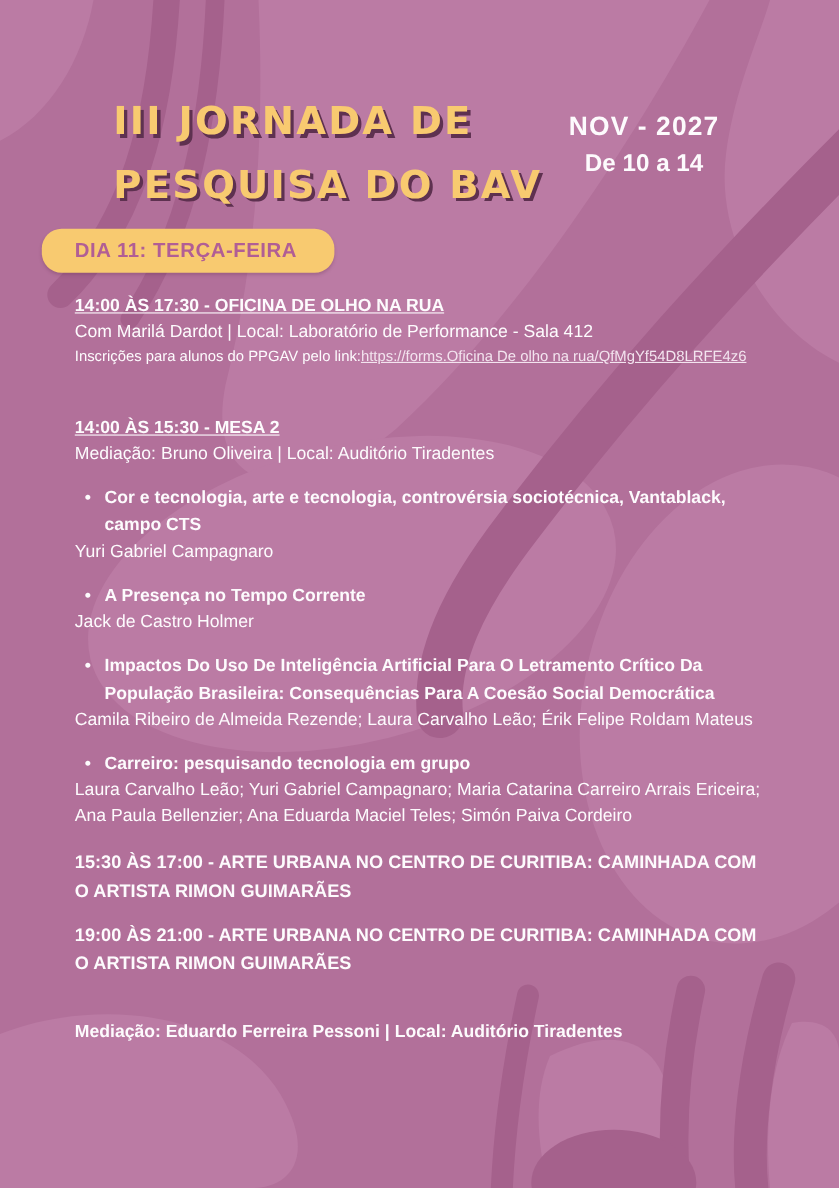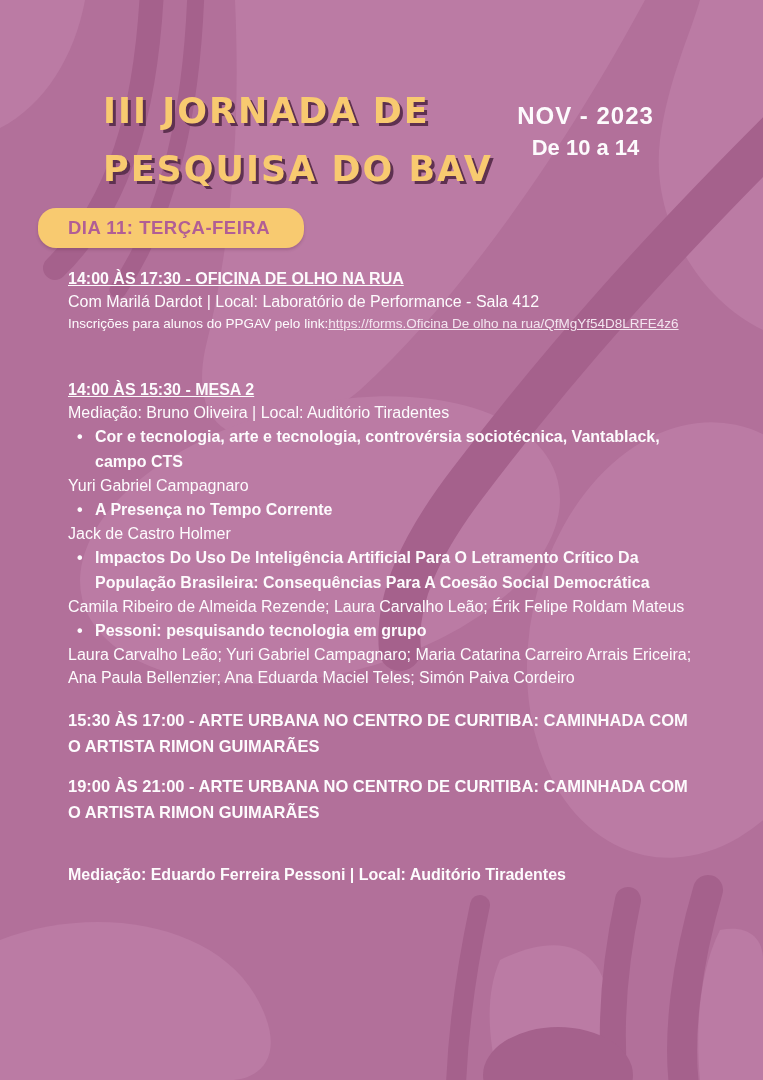--- a/index.html
+++ b/index.html
@@ -42,21 +42,21 @@
     color:#b15e95;font-weight:bold;font-size:18.5px;letter-spacing:0.5px;white-space:nowrap;
   }
 
   
   .content{left:68px;top:267px;width:628px;}
   .b16{font-weight:bold;font-size:16px;line-height:23px;text-decoration:underline;}
   .r16{font-size:16px;line-height:23px;}
   .s13{font-size:13.5px;line-height:22px;}
   .mt26{margin-top:43px;}
   .mt18{margin-top:18px;}
-  .mt16{}
+  .mt16{margin-top:16px;}
   .mt14{margin-top:14px;}
   .mt20{margin-top:38px;font-weight:bold;}
   .talk-title{
     position:relative;
     padding-left:27px;
     font-weight:bold;font-size:16px;line-height:25px;
   }
   .talk-title::before{
     content:"•";
     position:absolute;left:9px;top:0;
@@ -90,21 +90,21 @@
     <path d="M708,890 C686,965 678,1035 684,1085" stroke="#a5618c" stroke-width="30" fill="none" stroke-linecap="round"></path>
     <ellipse cx="558" cy="1075" rx="75" ry="48" fill="#a5618c"></ellipse>
   </svg>
 
   <div class="layer title-block">
     <div class="title-line">III JORNADA DE</div>
     <div class="title-line">PESQUISA DO BAV</div>
   </div>
 
   <div class="layer date-block">
-    <div class="date-month">NOV - 2023</div>
+    <div class="date-month">NOV - 2027</div>
     <div class="date-range">De 10 a 14</div>
   </div>
 
   <div class="layer day-badge">
     <span>DIA 11: TERÇA-FEIRA</span>
   </div>
 
   <div class="layer content">
 
     <div class="b16">14:00 ÀS 17:30 - OFICINA DE OLHO NA RUA</div>
@@ -125,21 +125,21 @@
       <div class="talk-title">A Presença no Tempo Corrente</div>
       <div class="r16">Jack de Castro Holmer</div>
     </div>
 
     <div class="mt16">
       <div class="talk-title">Impactos Do Uso De Inteligência Artificial Para O Letramento Crítico Da População Brasileira: Consequências Para A Coesão Social Democrática</div>
       <div class="r16">Camila Ribeiro de Almeida Rezende; Laura Carvalho Leão; Érik Felipe Roldam Mateus</div>
     </div>
 
     <div class="mt16">
-      <div class="talk-title">Pessoni: pesquisando tecnologia em grupo</div>
+      <div class="talk-title">Carreiro: pesquisando tecnologia em grupo</div>
       <div class="r16">Laura Carvalho Leão; Yuri Gabriel Campagnaro; Maria Catarina Carreiro Arrais Ericeira; Ana Paula Bellenzier; Ana Eduarda Maciel Teles; Simón Paiva Cordeiro</div>
     </div>
 
     <div class="event-title mt18">15:30 ÀS 17:00 - ARTE URBANA NO CENTRO DE CURITIBA: CAMINHADA COM O ARTISTA RIMON GUIMARÃES</div>
     <div class="event-title mt14">19:00 ÀS 21:00 - ARTE URBANA NO CENTRO DE CURITIBA: CAMINHADA COM O ARTISTA RIMON GUIMARÃES</div>
 
     <div class="r16 mt20">Mediação: Eduardo Ferreira Pessoni | Local: Auditório Tiradentes</div>
 
   </div>
 </div>

